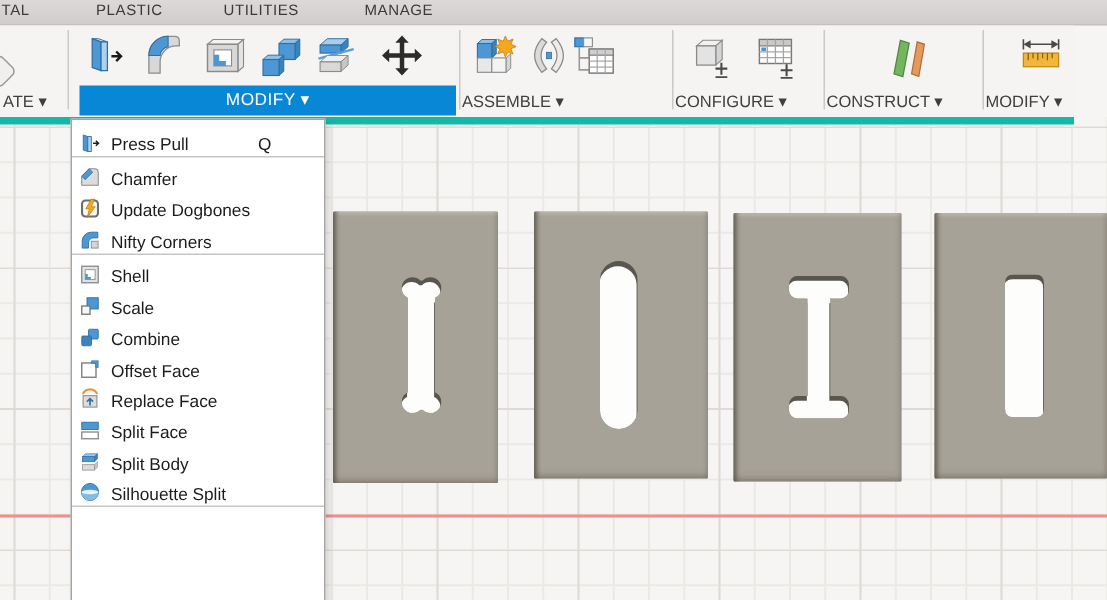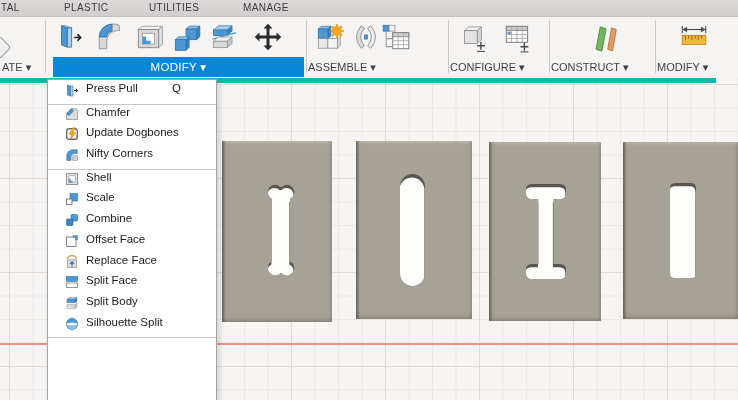--- a/index.html
+++ b/index.html
@@ -39,21 +39,21 @@
   .p1{left:222px;top:63px;width:110px;height:181px}
   .p2{left:356px;top:63px;width:116px;height:178px}
   .p3{left:489px;top:64px;width:112px;height:179px}
   .p4{left:623px;top:64px;width:115px;height:177px}
   .slot{position:absolute}
   .s1{left:40px;top:38px}.s2{left:41px;top:30px}.s3{left:34px;top:40px}.s4{left:43px;top:38px}
   
   .menu{position:absolute;left:47px;top:1px;width:170px;height:321px;background:#fff;
         border:1px solid #a5a5a5;border-bottom:none;box-shadow:2px 3px 5px rgba(0,0,0,.16);
         padding-top:2px;box-sizing:border-box;z-index:10;overflow:hidden}
-  .menu-item{height:20.7px;display:flex;align-items:flex-start;padding-left:16px;position:relative;cursor:pointer}
+  .menu-item{height:20.7px;display:flex;align-items:flex-end;padding-left:4px;position:relative;cursor:pointer}
   .mi-icon{width:16px;height:16px;margin-right:6px;flex:none;display:inline-flex}
   .mi-icon svg{width:16px;height:16px}
   .mi-label{font-size:11.5px;color:#1c1c1c;white-space:nowrap}
   .mi-shortcut{position:absolute;left:124px;font-size:11.5px;color:#1c1c1c}
   .menu-sep{height:1px;background:#c6c6c6;margin:1px 0}
 </style>
 </head>
 <body>
 
 <div class="tabbar" id="tabbar">

